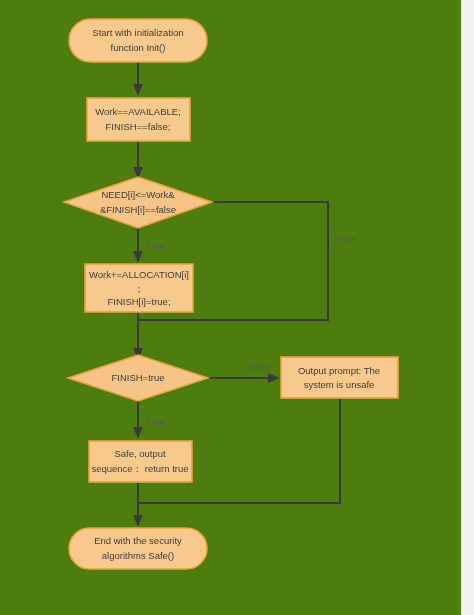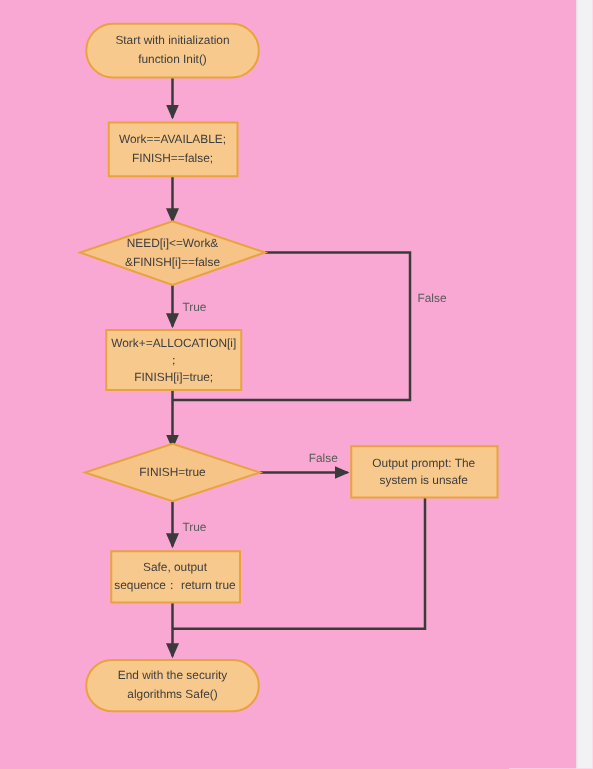--- a/index.html
+++ b/index.html
@@ -4,21 +4,21 @@
 <style>
   html, body {
     margin: 0;
     padding: 0;
     background: #ffffff;
   }
   #canvas {
     position: relative;
     width: 474px;
     height: 615px;
-    background: #f9a8d4;
+    background: #4d7c0f;
     overflow: hidden;
     font-family: "Liberation Sans", sans-serif;
   }
   
   #scroll-gutter {
     position: absolute;
     top: 0;
     right: 0;
     width: 13px;
     height: 615px;

